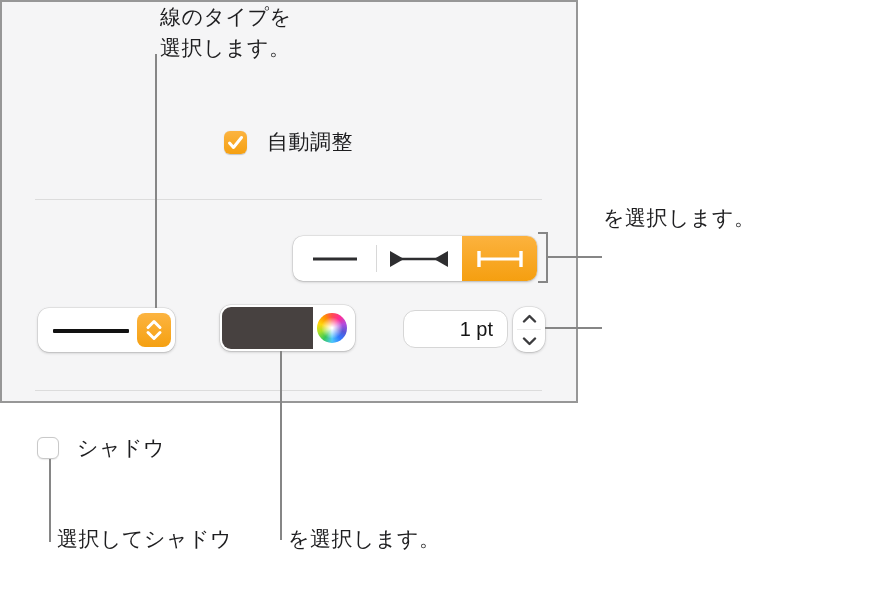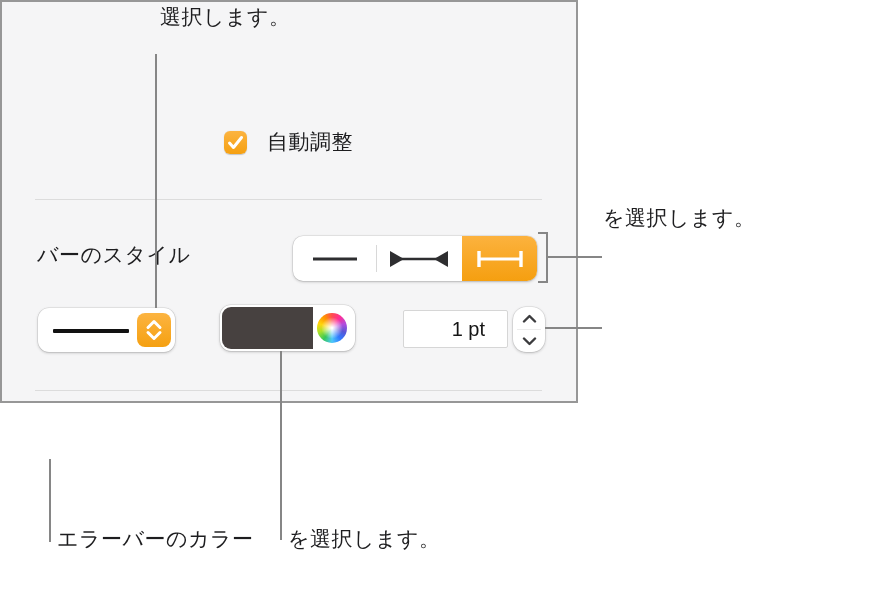--- a/index.html
+++ b/index.html
@@ -79,23 +79,23 @@
   .wheel {
     position:absolute; left:97px; top:8px; width:30px; height:30px; border-radius:50%;
     background:
       radial-gradient(closest-side, #ffffff 4%, rgba(255,255,255,.6) 32%, rgba(255,255,255,0) 72%),
       conic-gradient(#ff4d4d,#ff2d95,#b14dde,#5856d6,#2f7bff,#4dc8fa,#35c759,#a8e02a,#ffd60a,#ff9500,#ff4d4d);
   }
 
   
   .ptfield {
     left:403px; top:310px; width:105px; height:38px;
-    background:#fff; border:1px solid #d6d6d6; border-radius:2px;
+    background:#fff; border:1px solid #d6d6d6; border-radius:12px;
     display:flex; align-items:center; justify-content:flex-end;
-    font-size:20px; padding-right:22px; color:#151515;
+    font-size:20px; padding-right:14px; color:#151515;
   }
   .stepper {
     left:513px; top:307px; width:32px; height:45px;
     background:#fff; border-radius:13px;
     box-shadow:0 0 0 0.5px rgba(0,0,0,.12), 0 1px 3px rgba(0,0,0,.22);
     display:flex; flex-direction:column;
   }
   .stepper-half { flex:1; display:flex; align-items:center; justify-content:center; }
   .stepper-sep { height:1px; background:#ececec; margin:0 4px; }
 
@@ -120,21 +120,20 @@
     <span class="checkbox checked">
       <svg width="23" height="23" viewBox="0 0 23 23">
         <polyline points="5.5,12 9.5,16.5 17.5,6.5" fill="none" stroke="#ffffff" stroke-width="3" stroke-linecap="round" stroke-linejoin="round"></polyline>
       </svg>
     </span>
     <span class="chk-label">自動調整</span>
   </div>
 
   <div class="abs h-divider" style="left:35px; top:199px; width:507px;"></div>
 
-  <div class="abs panel-label" style="left:37px; top:241px;">バーのスタイル</div>
 
   <div class="abs segmented">
     <div class="seg seg-1">
       <svg width="46" height="18" viewBox="0 0 46 18">
         <line x1="1" y1="9" x2="45" y2="9" stroke="#2e2e30" stroke-width="3"></line>
       </svg>
     </div>
     <div class="seg seg-2">
       <svg width="60" height="18" viewBox="0 0 60 18">
         <line x1="10" y1="9" x2="50" y2="9" stroke="#2e2e30" stroke-width="2.6"></line>
@@ -180,38 +179,43 @@
     <div class="stepper-sep"></div>
     <div class="stepper-half">
       <svg width="15" height="9" viewBox="0 0 15 9">
         <path d="M2 1.5 L7.5 7 L13 1.5" fill="none" stroke="#3c3c3e" stroke-width="2.4" stroke-linecap="round" stroke-linejoin="round"></path>
       </svg>
     </div>
   </div>
 
   <div class="abs h-divider" style="left:35px; top:390px; width:507px;"></div>
 
+  <div class="abs chk-row" style="left:37px; top:434px;">
+    <span class="checkbox unchecked"></span>
+    <span class="chk-label" style="margin-left:18px;">シャドウ</span>
+  </div>
 
   <div class="abs cline" style="left:155px; top:54px; width:2px; height:254px;"></div>
   <div class="abs bracket"></div>
   <div class="abs cline" style="left:548px; top:256px; width:54px; height:2px;"></div>
   <div class="abs cline" style="left:545px; top:327px; width:57px; height:2px;"></div>
   <div class="abs cline" style="left:49px; top:459px; width:2px; height:83px;"></div>
   <div class="abs cline" style="left:280px; top:351px; width:2px; height:189px;"></div>
 
   <div class="abs callout" style="left:160px; top:1px; line-height:31px;">
+    <div>線のタイプを</div>
     <div>選択します。</div>
   </div>
 
   <div class="abs callout" style="left:603px; top:201px; line-height:34px;">
     <div>を選択します。</div>
   </div>
 
 
   <div class="abs callout" style="left:57px; top:522px;">
-    <div>エラーバーのカラー</div>
+    <div>選択してシャドウ</div>
   </div>
 
   <div class="abs callout" style="left:288px; top:522px;">
     <div>を選択します。</div>
   </div>
 
 </div>
 
 </body></html>

